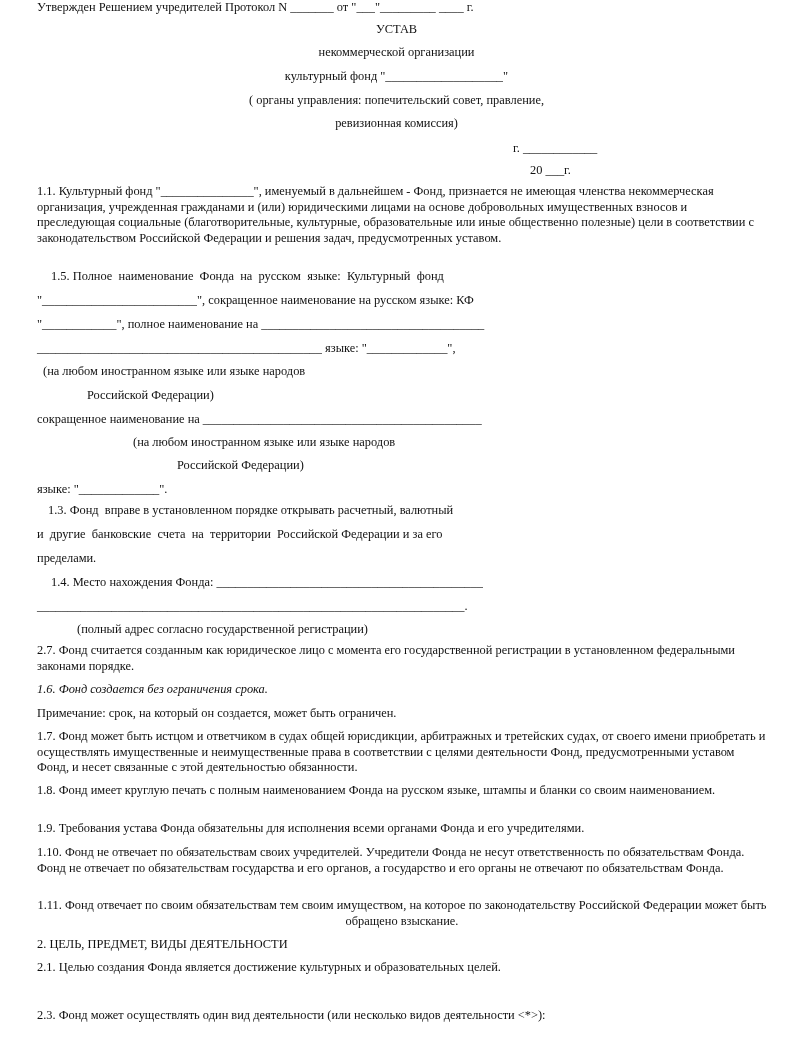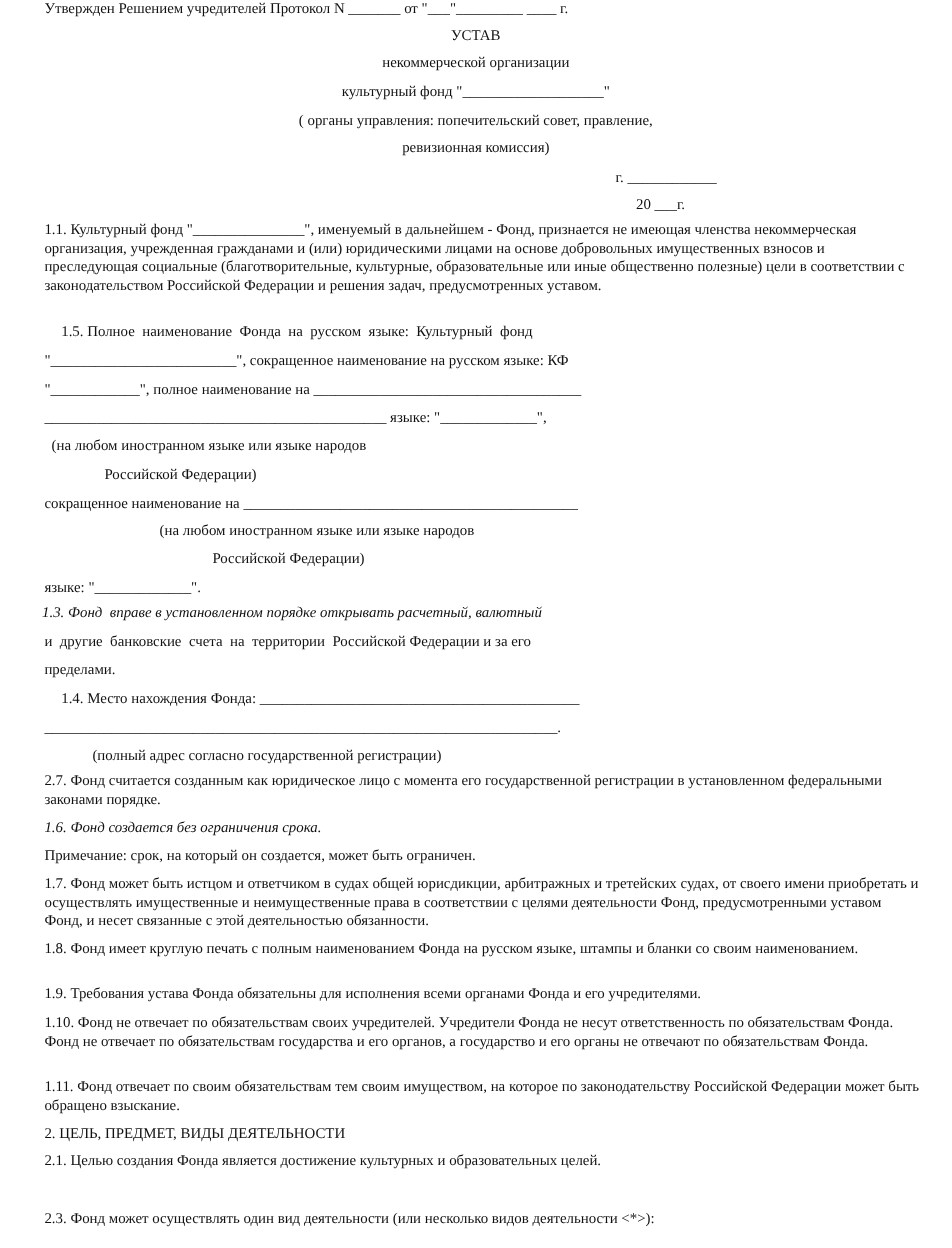--- a/index.html
+++ b/index.html
@@ -31,33 +31,33 @@
   <div class="ln" style="left:37px; top:292px;">"_________________________", сокращенное наименование на русском языке: КФ</div>
   <div class="ln" style="left:37px; top:316px;">"____________", полное наименование на ____________________________________</div>
   <div class="ln" style="left:37px; top:340px;">______________________________________________ языке: "_____________",</div>
   <div class="ln" style="left:43px; top:363px;">(на любом иностранном языке или языке народов</div>
   <div class="ln" style="left:87px; top:387px;">Российской Федерации)</div>
   <div class="ln" style="left:37px; top:411px;">сокращенное наименование на _____________________________________________</div>
   <div class="ln" style="left:133px; top:434px;">(на любом иностранном языке или языке народов</div>
   <div class="ln" style="left:177px; top:457px;">Российской Федерации)</div>
   <div class="ln" style="left:37px; top:481px;">языке: "_____________".</div>
 
-  <div class="ln" style="left:35px; top:502px;font-style:italic;">1.3. Фонд  вправе в установленном порядке открывать расчетный, валютный</div>
+  <div class="ln" style="left:48px; top:502px;">1.3. Фонд  вправе в установленном порядке открывать расчетный, валютный</div>
   <div class="ln" style="left:37px; top:526px;">и  другие  банковские  счета  на  территории  Российской Федерации и за его</div>
   <div class="ln" style="left:37px; top:550px;text-align:center;">пределами.</div>
 
   <div class="ln" style="left:51px; top:574px;">1.4. Место нахождения Фонда: ___________________________________________</div>
   <div class="ln" style="left:37px; top:598px;">_____________________________________________________________________.</div>
   <div class="ln" style="left:77px; top:621px;">(полный адрес согласно государственной регистрации)</div>
 
   <div class="para" style="top:643px;">2.7. Фонд считается созданным как юридическое лицо с момента его государственной регистрации в установленном федеральными законами порядке.</div>
   <div class="para" style="top:682px;font-style:italic;">1.6. Фонд создается без ограничения срока.</div>
   <div class="para" style="top:706px;">Примечание: срок, на который он создается, может быть ограничен.</div>
   <div class="para" style="top:729px;">1.7. Фонд может быть истцом и ответчиком в судах общей юрисдикции, арбитражных и третейских судах, от своего имени приобретать и осуществлять имущественные и неимущественные права в соответствии с целями деятельности Фонд, предусмотренными уставом Фонд, и несет связанные с этой деятельностью обязанности.</div>
   <div class="para" style="top:783px;">1.8. Фонд имеет круглую печать с полным наименованием Фонда на русском языке, штампы и бланки со своим наименованием.</div>
   <div class="para" style="top:821px;">1.9. Требования устава Фонда обязательны для исполнения всеми органами Фонда и его учредителями.</div>
   <div class="para" style="top:845px;">1.10. Фонд не отвечает по обязательствам своих учредителей. Учредители Фонда не несут ответственность по обязательствам Фонда. Фонд не отвечает по обязательствам государства и его органов, а государство и его органы не отвечают по обязательствам Фонда.</div>
-  <div class="para" style="top:898px;">1.11. Фонд отвечает по своим обязательствам тем своим имуществом, на которое по законодательству Российской Федерации может быть обращено взыскание.</div>
+  <div class="para" style="top:898px;text-align:center;">1.11. Фонд отвечает по своим обязательствам тем своим имуществом, на которое по законодательству Российской Федерации может быть обращено взыскание.</div>
   <div class="para" style="top:937px;">2. ЦЕЛЬ, ПРЕДМЕТ, ВИДЫ ДЕЯТЕЛЬНОСТИ</div>
   <div class="para" style="top:960px;">2.1. Целью создания Фонда является достижение культурных и образовательных целей.</div>
   <div class="para" style="top:1040px;text-align:center;">2.2. Предметом деятельности Фонд является: ________________________.</div>
   <div class="para" style="top:1008px;">2.3. Фонд может осуществлять один вид деятельности (или несколько видов деятельности &lt;*&gt;):</div>
 </div>
 
 </body></html>

